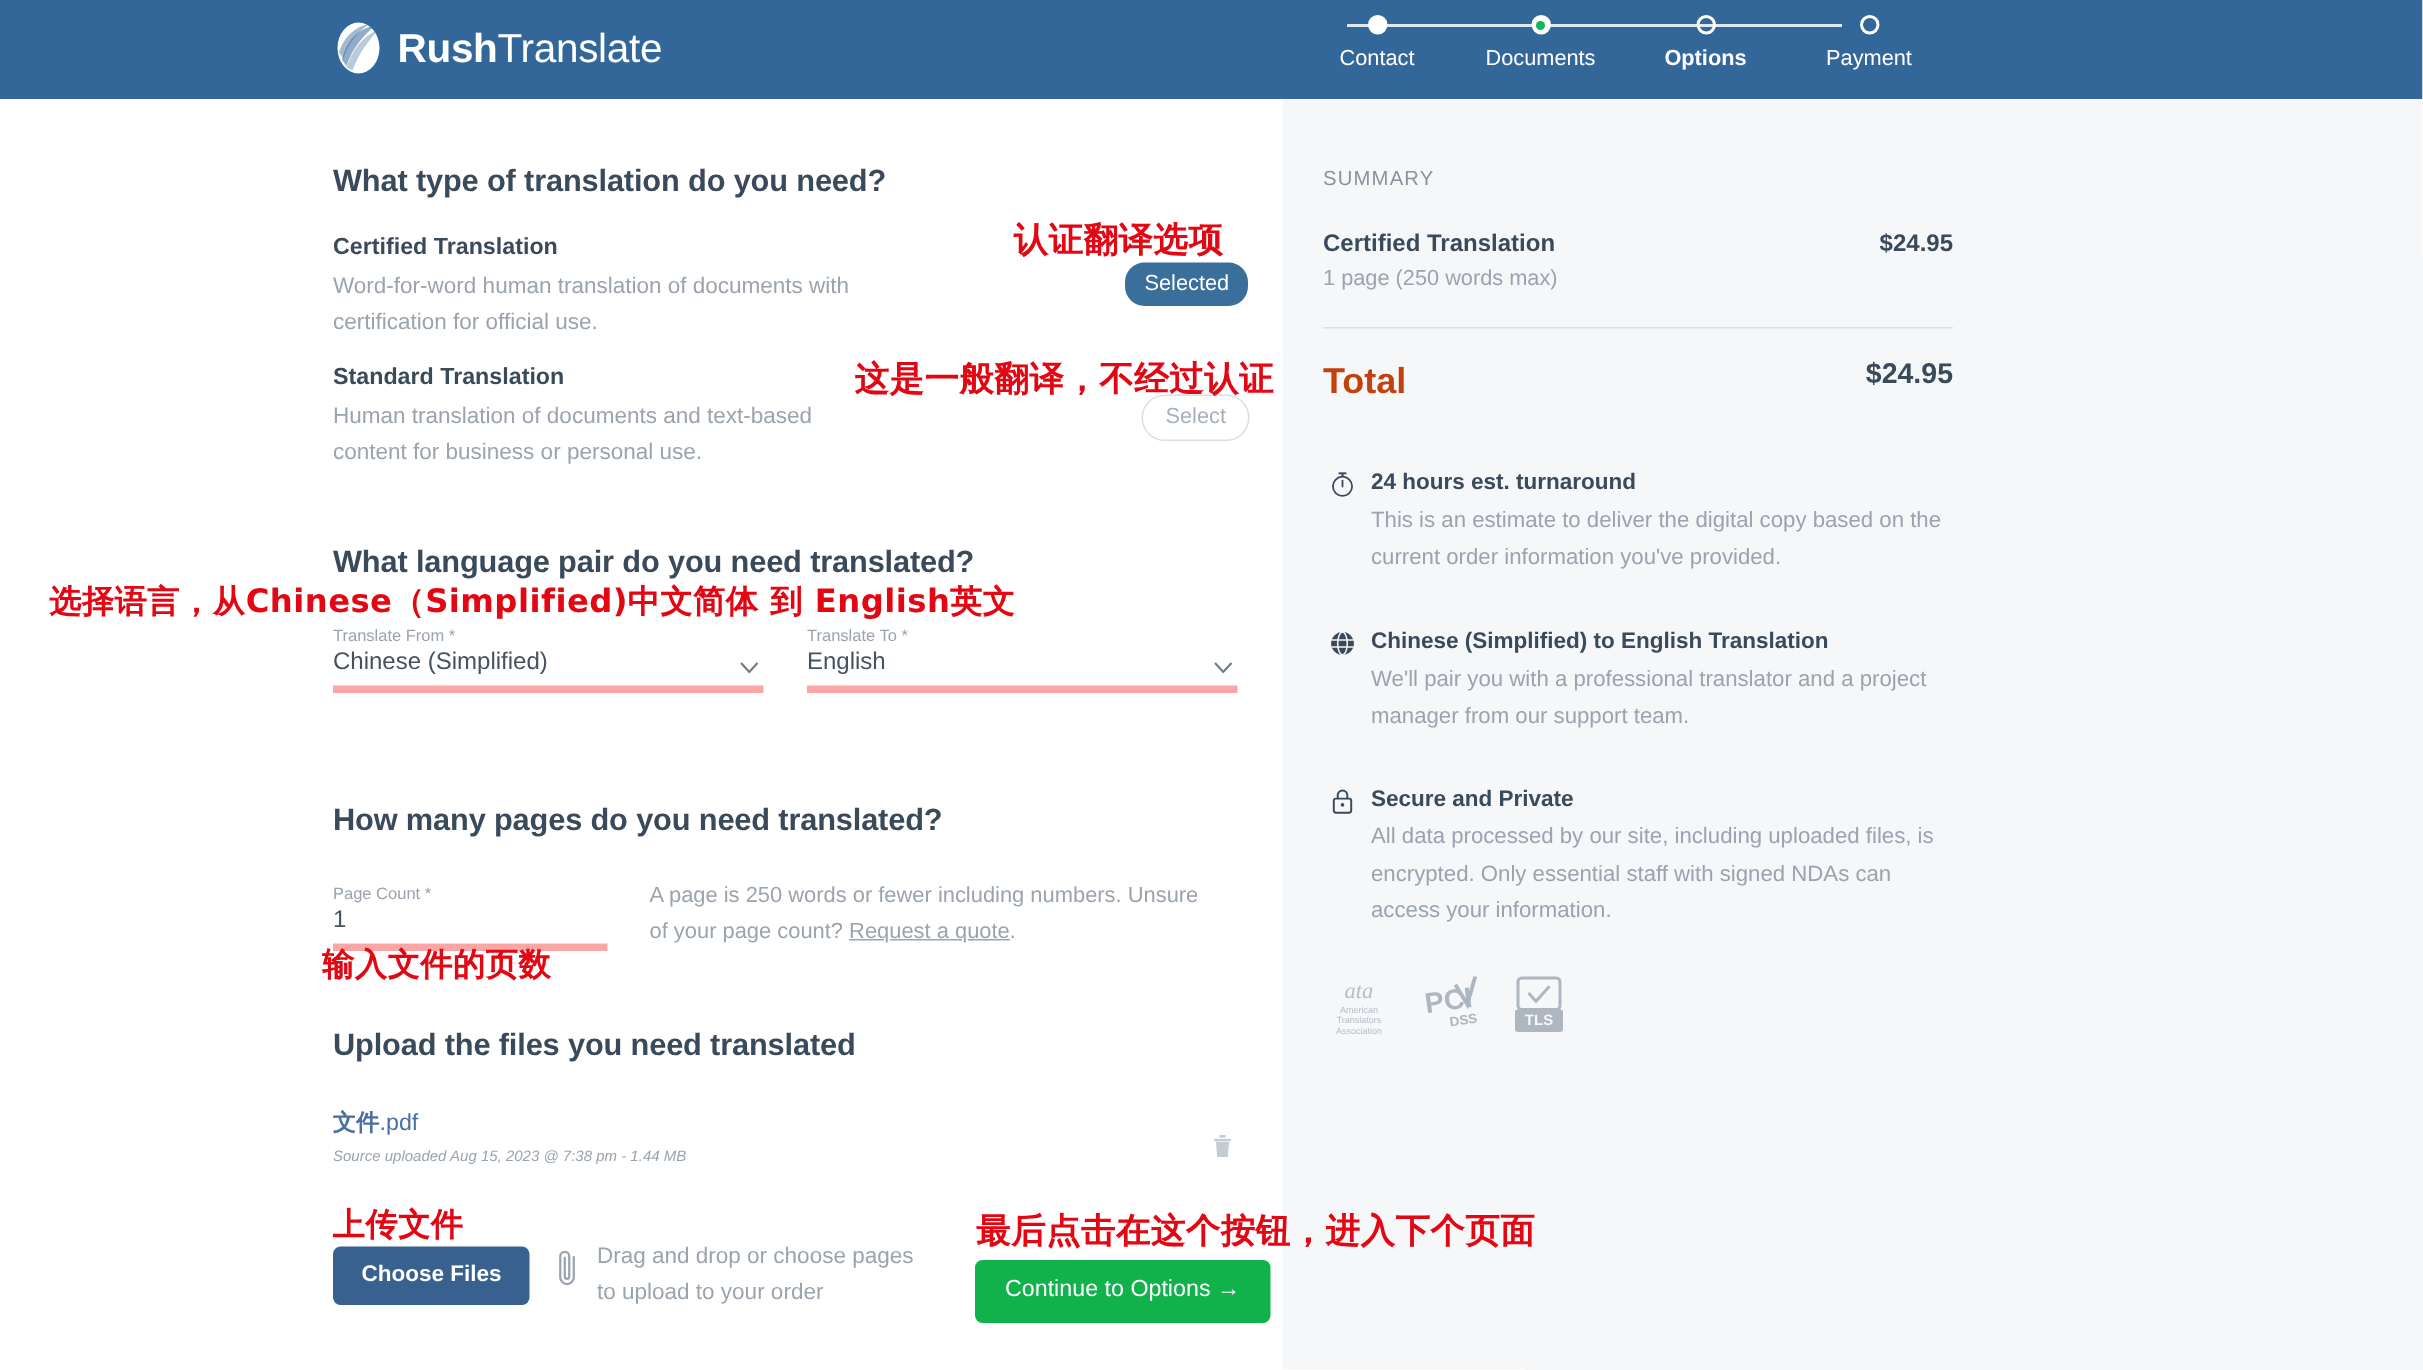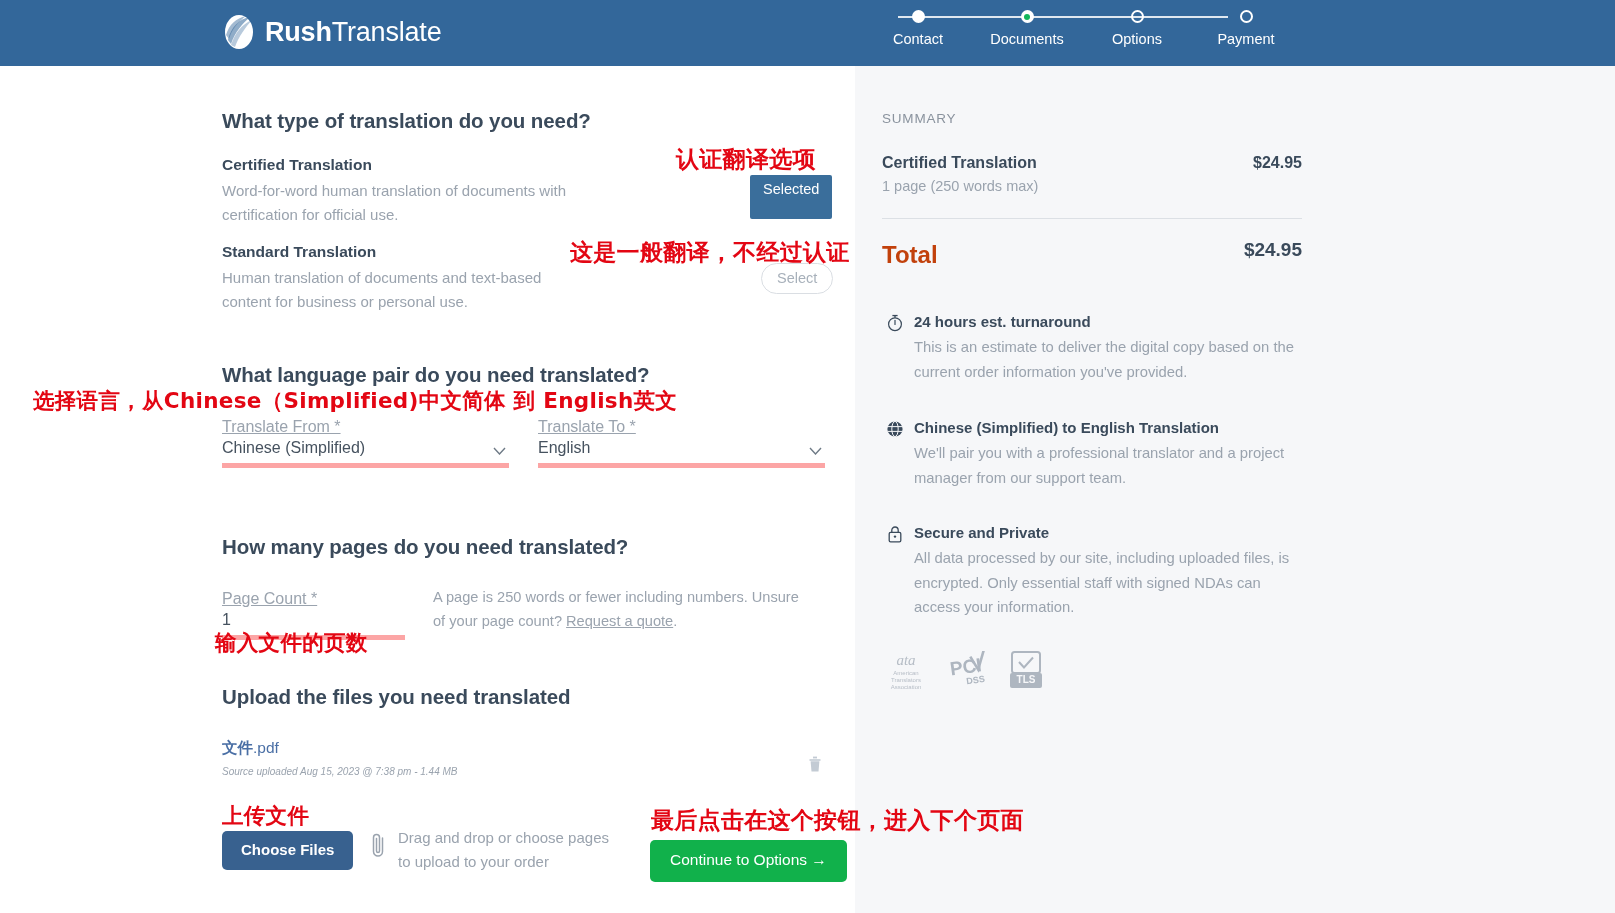--- a/index.html
+++ b/index.html
@@ -68,21 +68,21 @@
     background: #12B65B;
   }
   .step .lbl {
     margin-top: 8px;
     color: #ffffff;
     font-size: 14.5px;
     white-space: nowrap;
   }
   .step0 { left: -2px; }
   .step1 { left: 107px; }
-  .step2 { left: 217px; }
+  .step2 { left: 217px; font-weight: bold; }
   .step3 { left: 326px; }
 
   
   .main {
     position: absolute; left: 0; top: 66px;
     width: 855px; height: 847px;
     background: #ffffff;
   }
   .content { position: absolute; left: 222px; top: 0; width: 630px; }
 
@@ -105,44 +105,44 @@
     font-size: 15px; color: #9AA3AE; line-height: 1.63;
     margin-top: 5px; width: 345px;
   }
   .opt1 { position: absolute; left: 0; top: 90px; }
   .opt2 { position: absolute; left: 0; top: 177px; }
 
   .btn-selected {
     position: absolute; left: 528px; top: 109px;
     background: #3A6E9B;
     color: #ffffff;
-    border: none; border-radius: 2px;
+    border: none; border-radius: 13px;
     font-size: 14.5px;
-    padding: 6px 13px 22px;
+    padding: 6px 13px 7px;
     font-family: "Liberation Sans", sans-serif;
     cursor: pointer;
   }
   .btn-select {
     position: absolute; left: 539px; top: 197px;
     background: #ffffff;
     color: #A7B0BA;
     border: 1px solid #DADEE3; border-radius: 16px;
     font-size: 14.5px;
     padding: 6px 15px 7px;
     font-family: "Liberation Sans", sans-serif;
     cursor: pointer;
   }
 
   
   .field {
     position: absolute;
     width: 287px;
   }
   .field .flabel {
-    font-size: 16px; color: #9AA3AE; margin-bottom: 3px; text-decoration: underline;
+    font-size: 11px; color: #9AA3AE; margin-bottom: 3px;
   }
   .field .frow {
     position: relative;
     border-bottom: 5px solid #fca5a5;
     padding-bottom: 6px;
   }
   .field .fval {
     font-size: 16px; color: #46525F;
     background: transparent; border: none; outline: none;
     font-family: "Liberation Sans", sans-serif;

